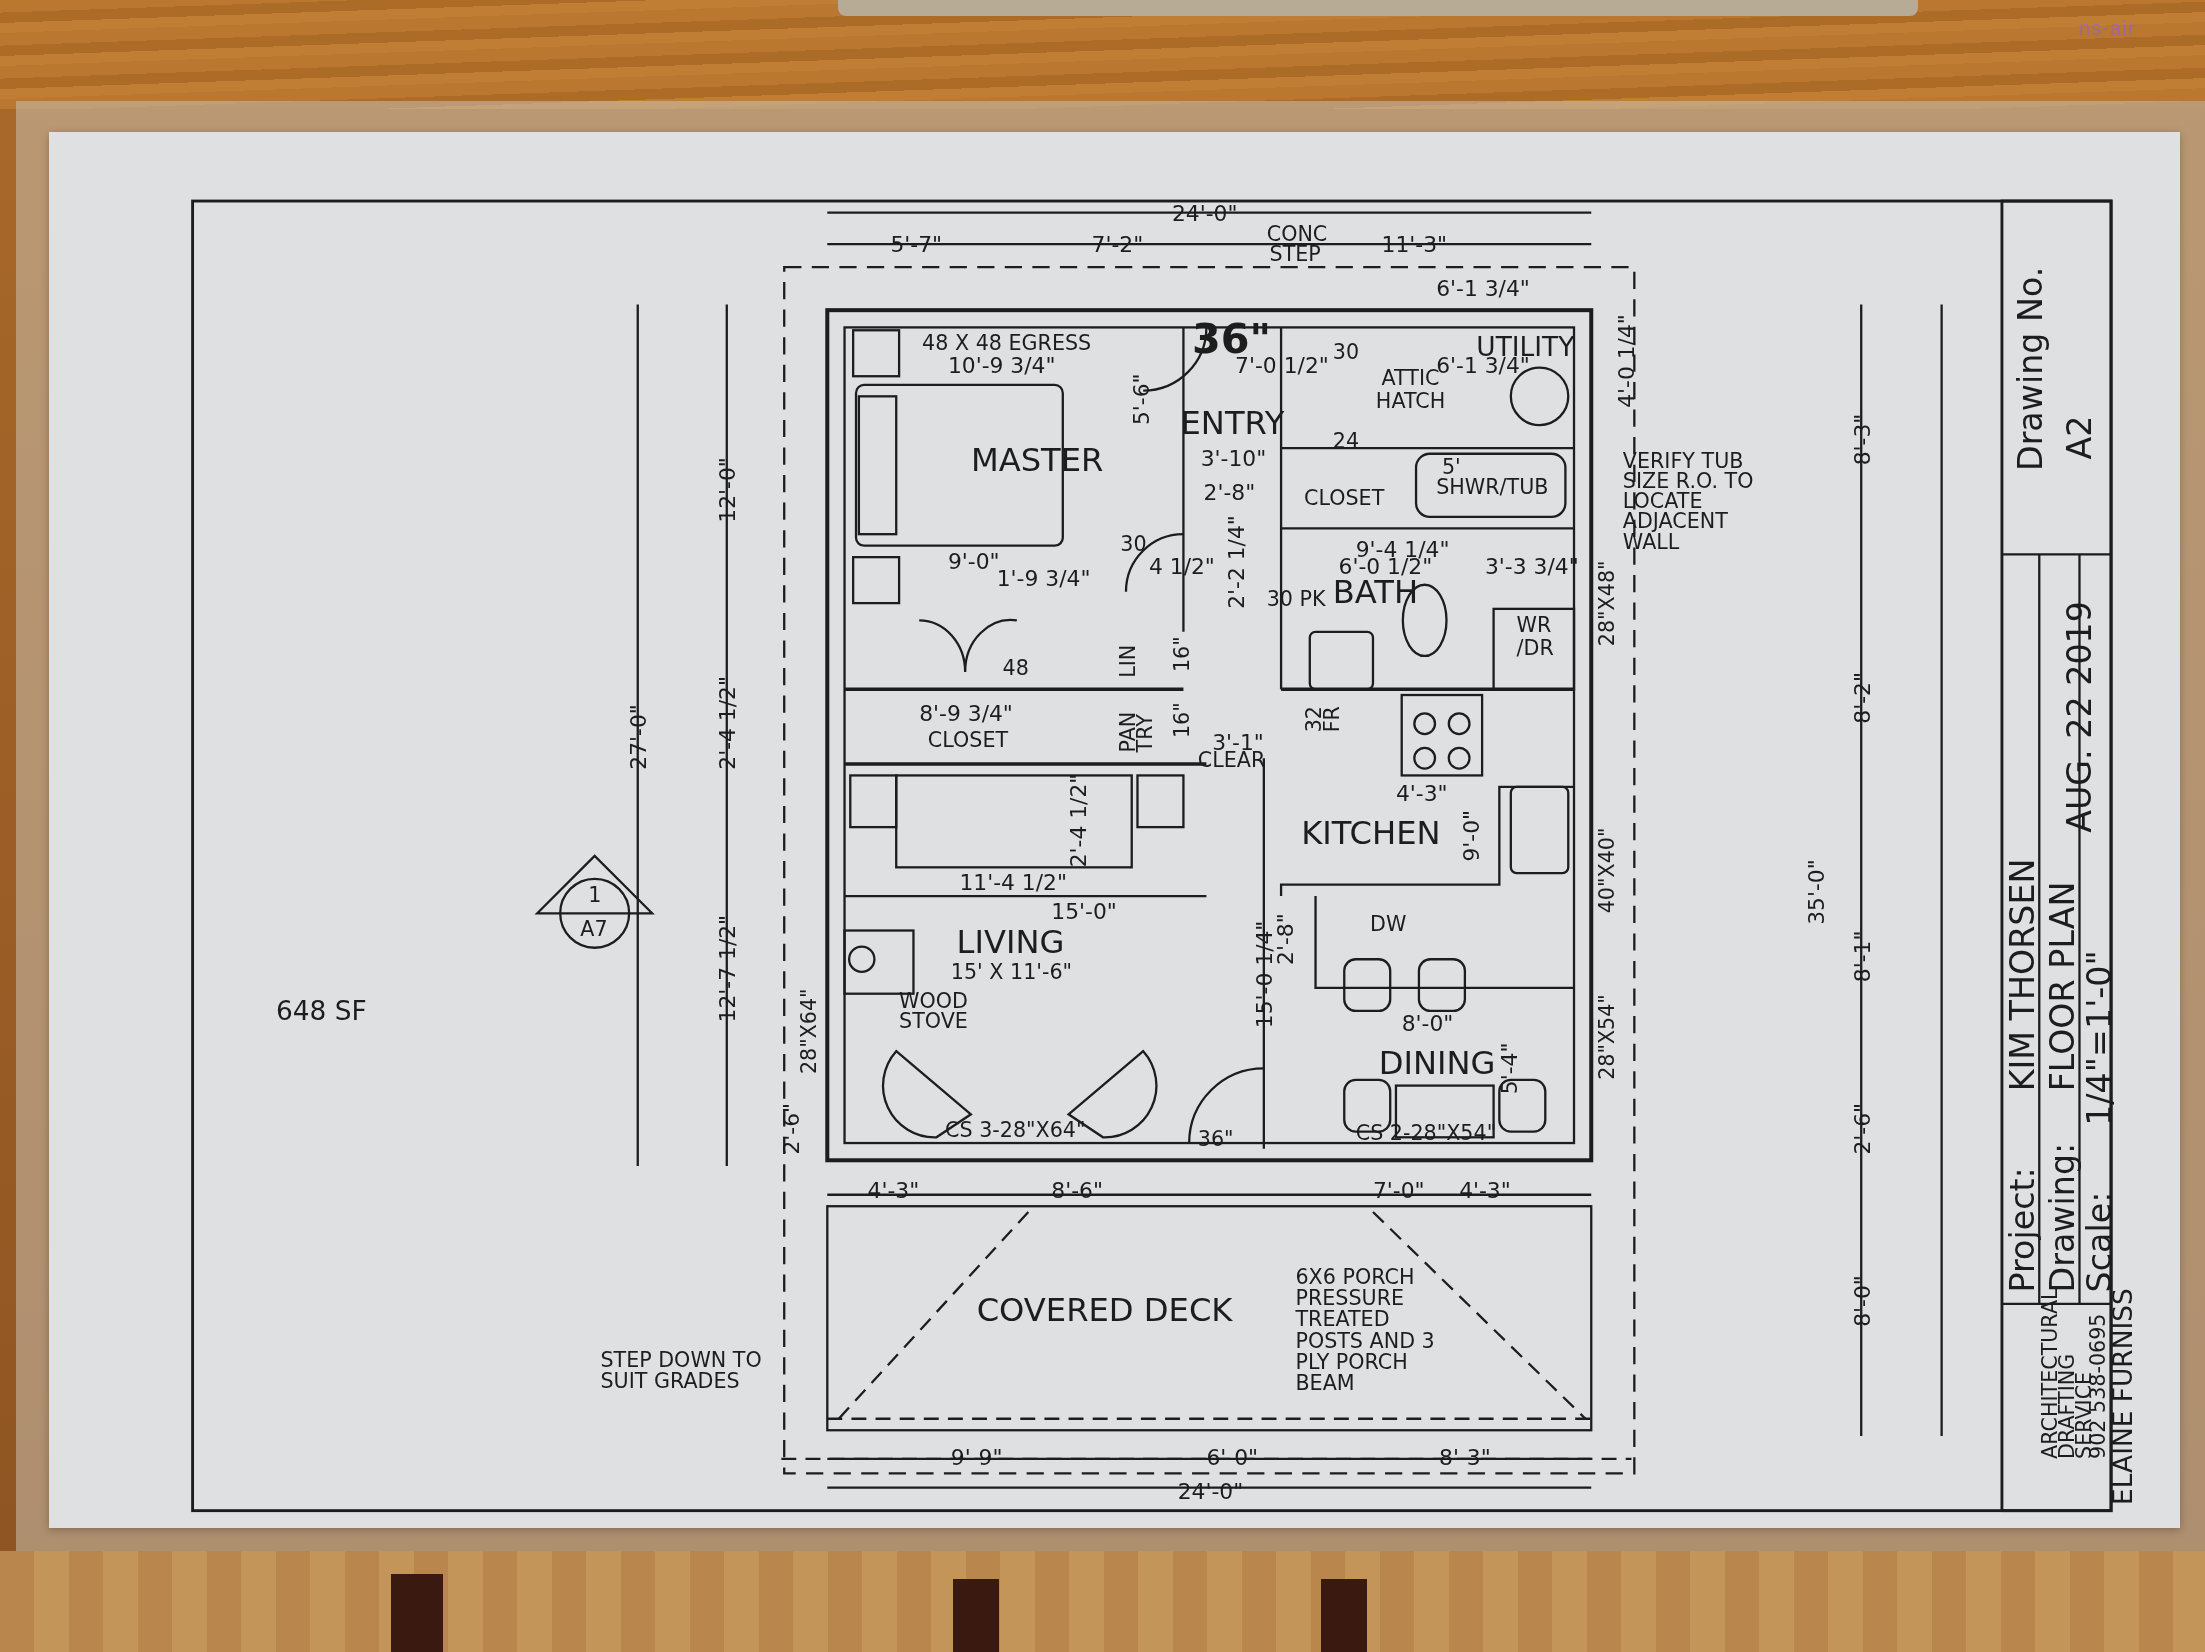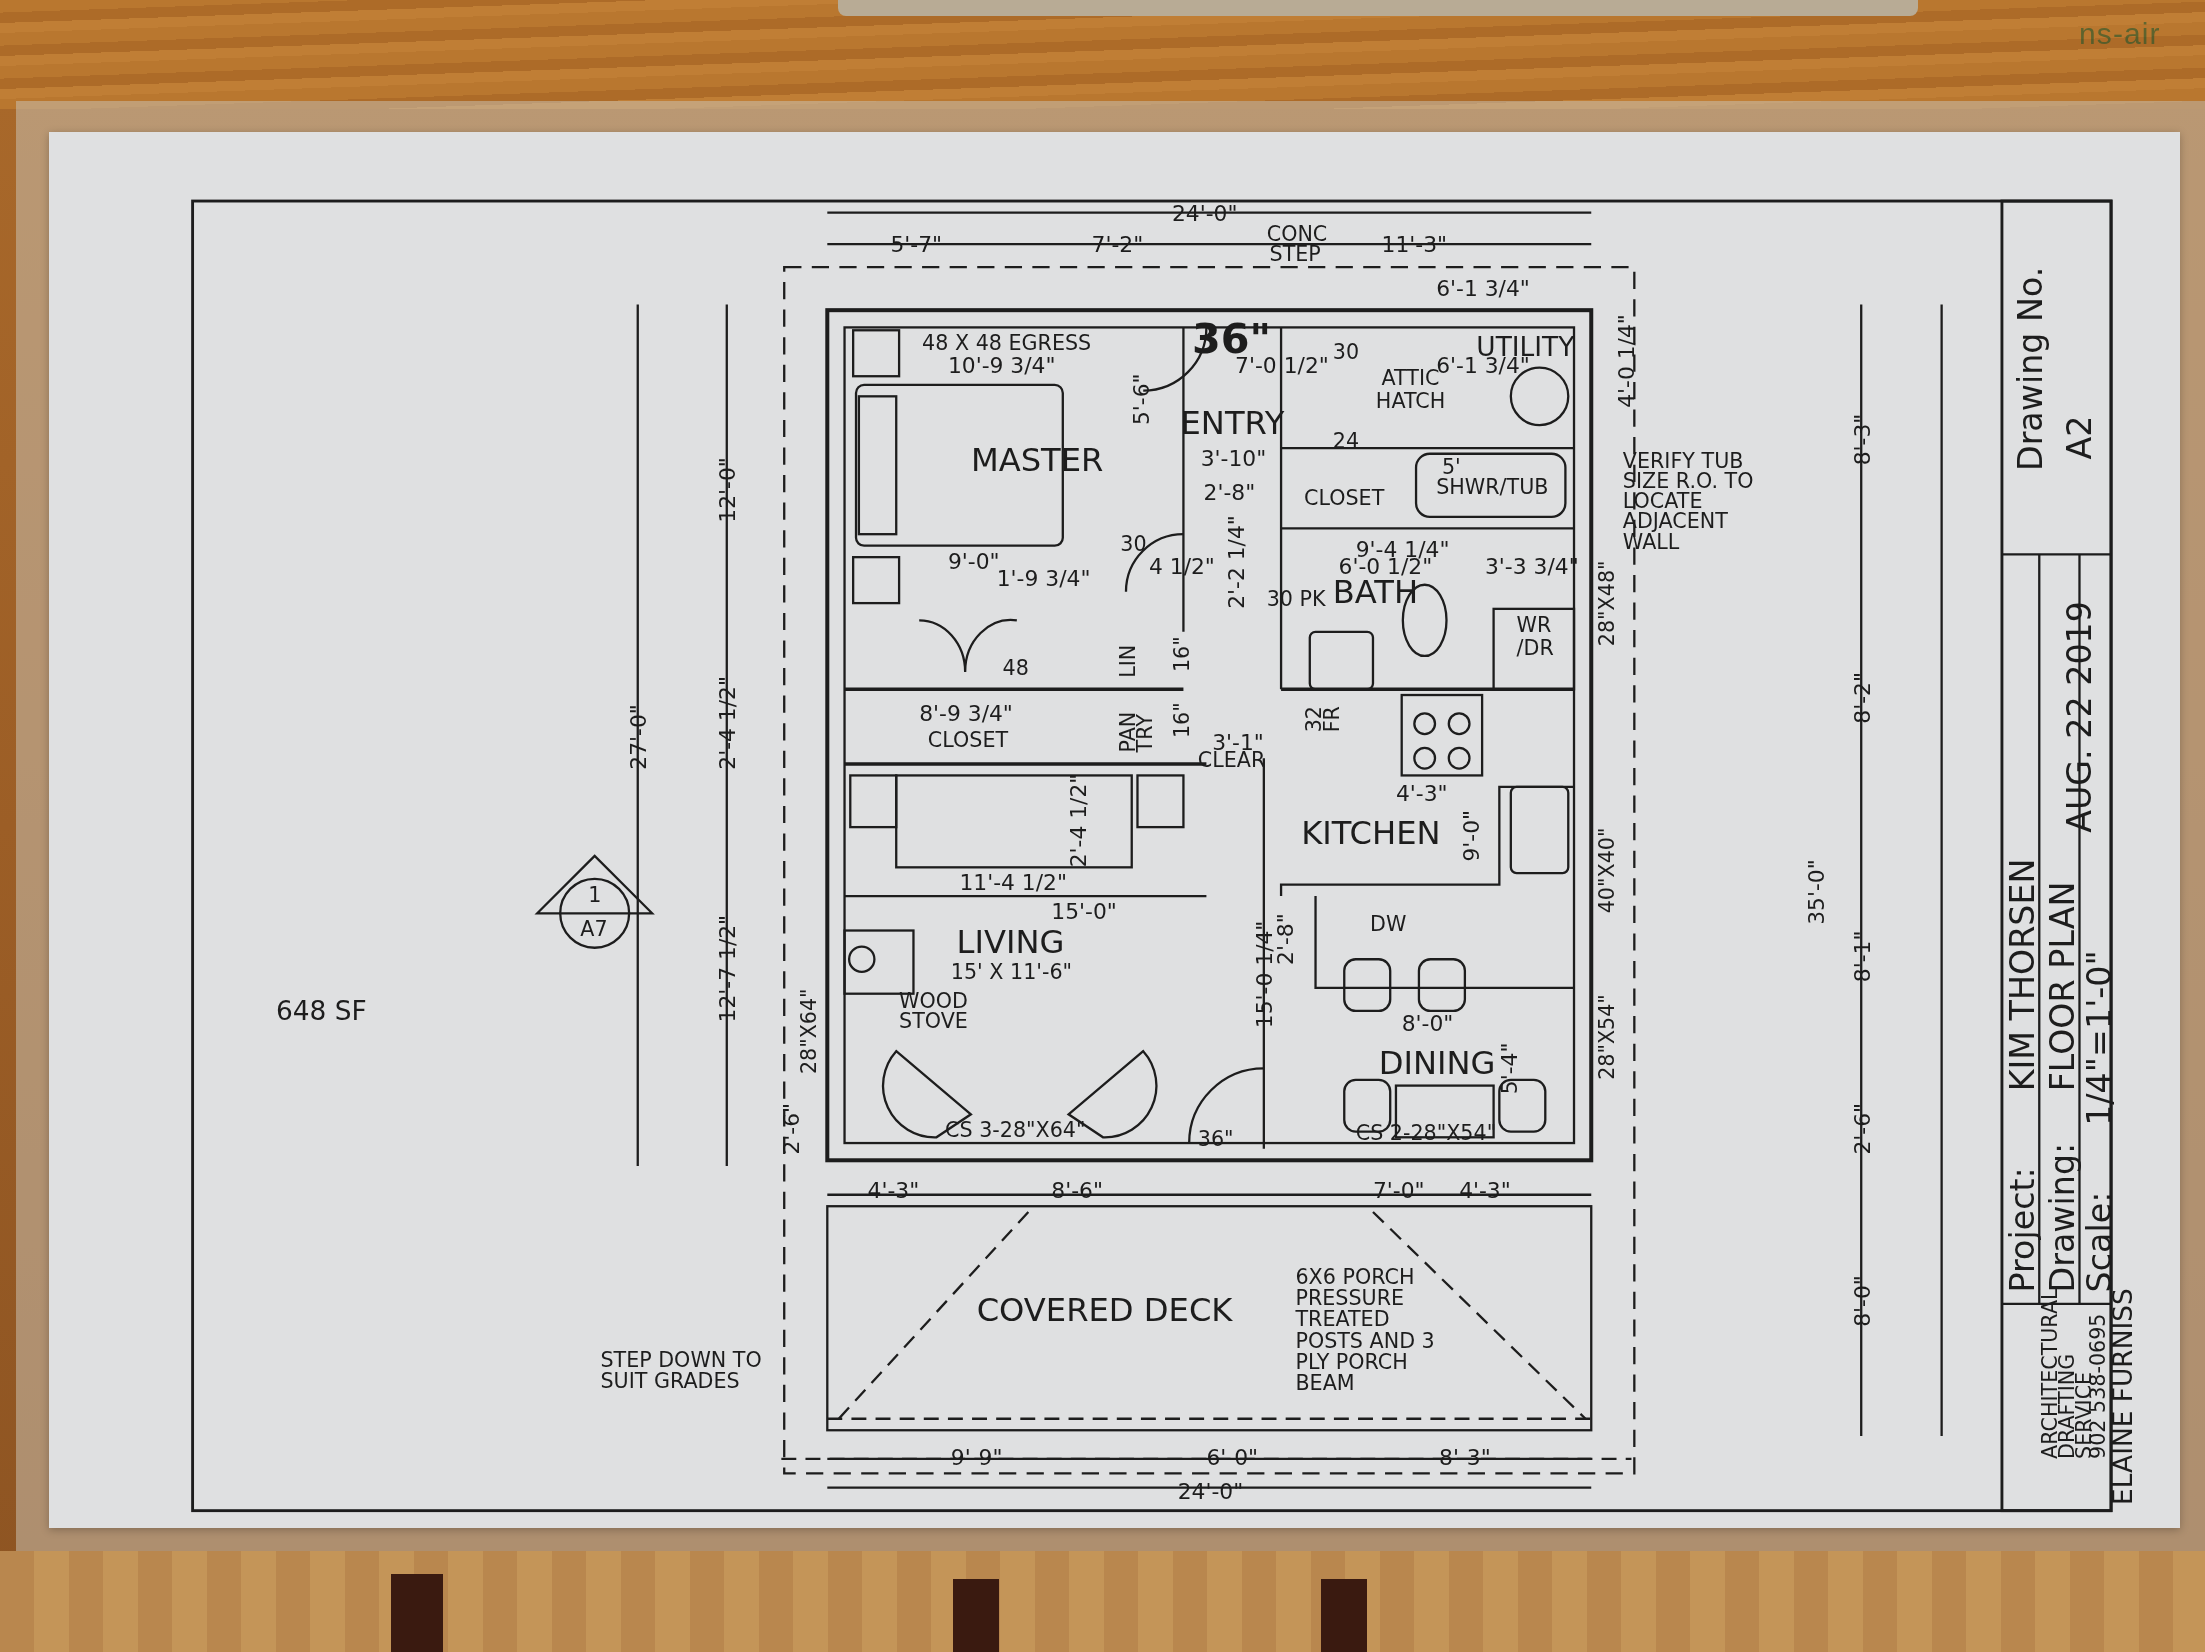--- a/index.html
+++ b/index.html
@@ -2,21 +2,21 @@
 <html style="font-size:9.2px"><head>
 <meta charset="utf-8">
 <style>
   html,body{margin:0;padding:0;}
   body{width:2205px;height:1653px;overflow:hidden;position:relative;
     background:linear-gradient(180deg,#b5742d 0%,#a8682a 6%,#9c5e26 50%,#8d5422 100%);
     font-family:"Liberation Sans",sans-serif;}
   .wood-top{position:absolute;left:0;top:0;width:2205px;height:109px;
     background:repeating-linear-gradient(178deg,#b9772f 0 12.6px,#ad6b28 12.6px 23px,#c07e35 23px 33px);}
   .tablet{position:absolute;left:838px;top:0;width:1080px;height:16px;background:#b8ab95;border-radius:0 0 8px 8px;}
-  .watermark{position:absolute;left:2079px;top:17px;font-size:30px;color:#14532d;opacity:.55;letter-spacing:1.1px;}
+  .watermark{position:absolute;left:2079px;top:17px;font-size:20px;color:#8b5cf6;opacity:.55;letter-spacing:1.1px;}
   .sheet-sleeve{position:absolute;left:16px;top:101px;width:2189px;height:1493px;background:#c9bfae;opacity:.55;}
   .paper{position:absolute;left:49px;top:132px;width:2131px;height:1396px;background:#dfe0e1;
     box-shadow:0 2.3px 8px rgba(0,0,0,.25);}
   .floor{position:absolute;left:0;top:1551px;width:2205px;height:102px;
     background:repeating-linear-gradient(90deg,#b9874e 0 34px,#c49558 34px 69px);}
   .chair-leg{position:absolute;background:#3a1a10;}
   svg text{font-family:"DejaVu Sans",sans-serif;fill:#1d1d1d;}
   .lbl{font-size:46px;}
   .room{font-size:56px;}
   .small{font-size:36px;}

